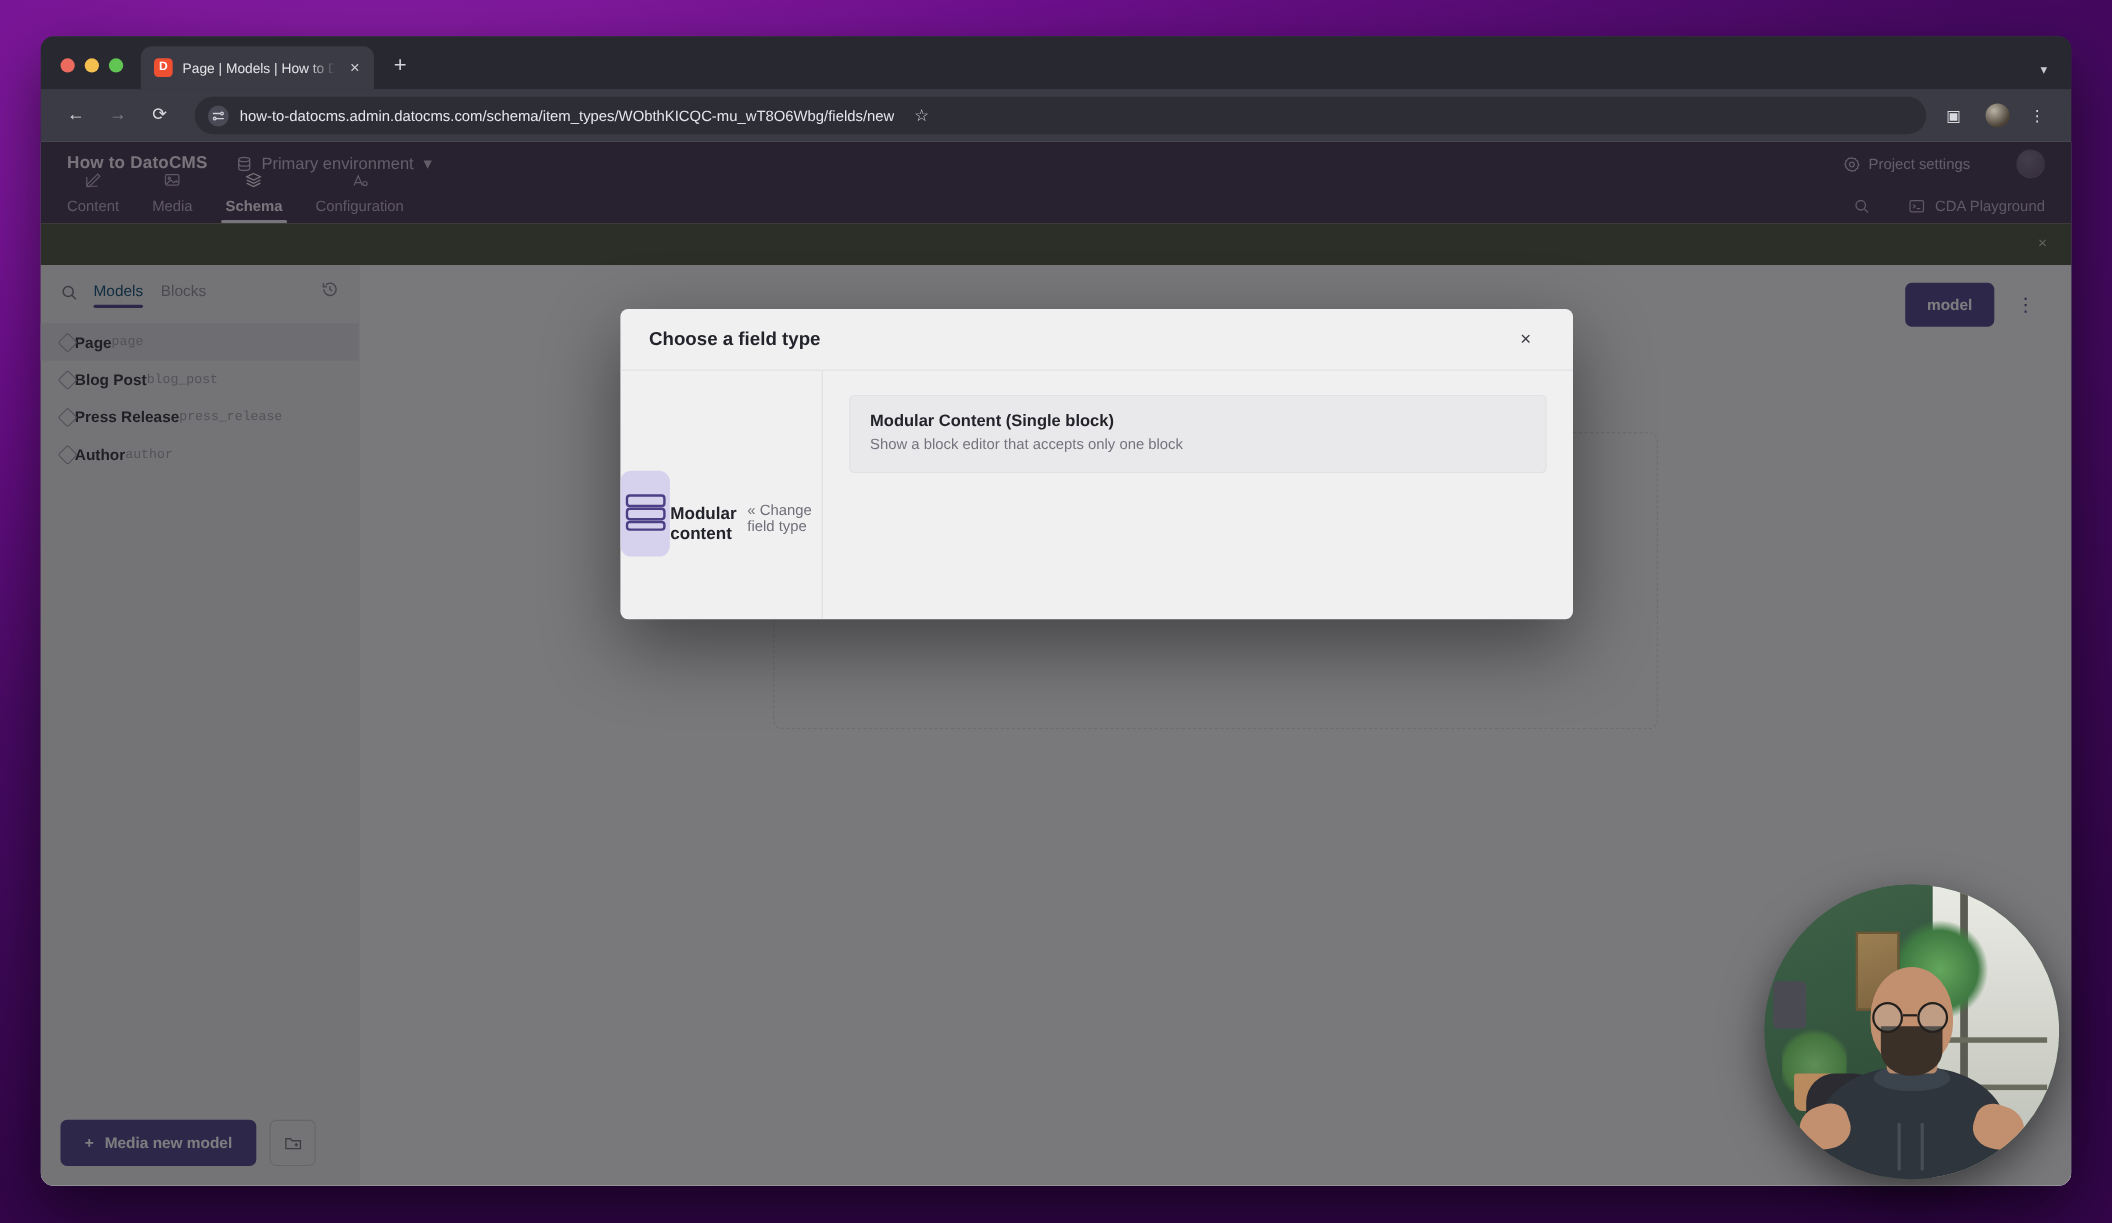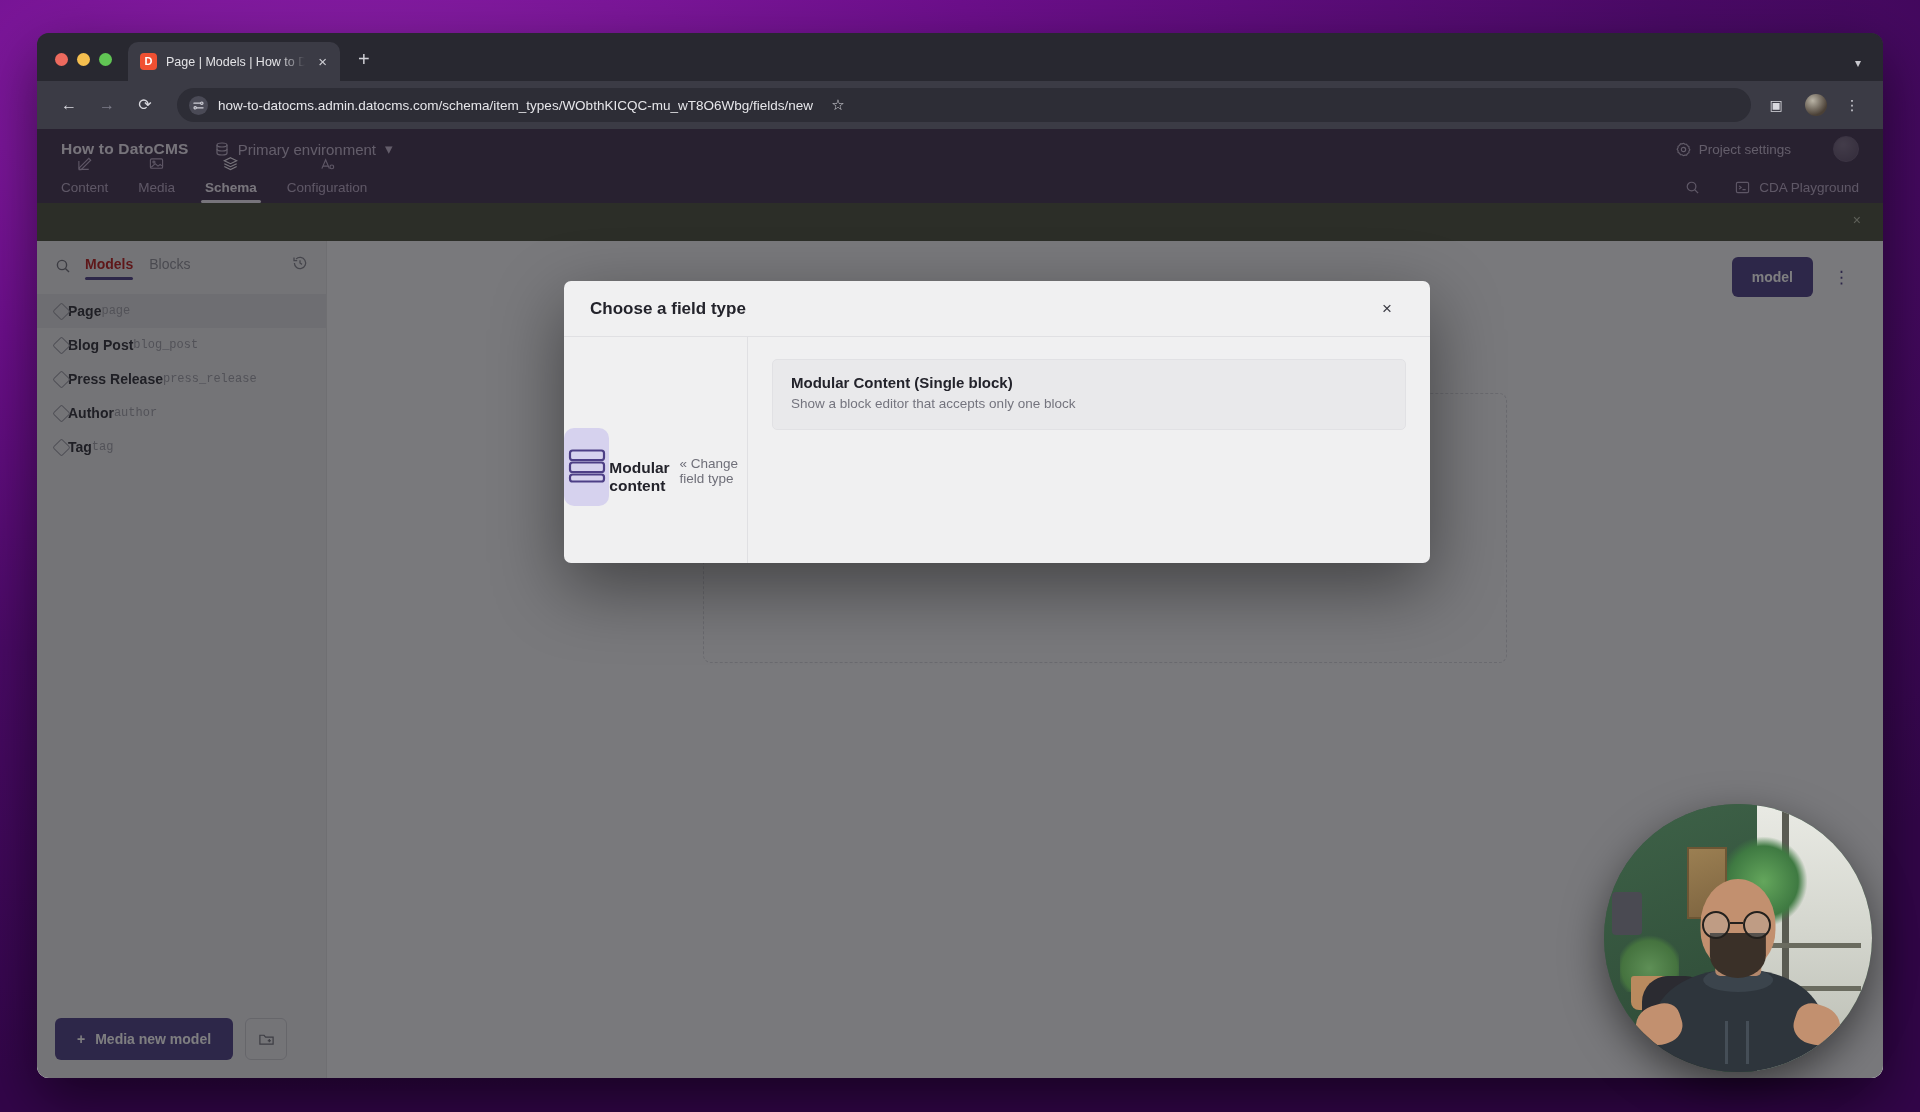--- a/index.html
+++ b/index.html
@@ -111,21 +111,21 @@
   
   #banner { height: 38px; background: #4b4f3d; position:relative; }
   #banner-close { position:absolute; right:22px; top:10px; color:#b9bda9; font-size:14px; line-height:1; }
   
   #app-body { position:absolute; left:0; right:0; top:112px; bottom:0; display:flex; }
   #sidebar { width: 290px; background:#e9e9ec; border-right:1px solid #dededf; display:flex; flex-direction:column; position:relative;}
   #sidebar-top { padding: 14px 18px 0 18px; display:flex; align-items:center; gap:14px; }
   #sidebar-search { color:#6d6d77; font-size:15px; }
   .seg-tabs { display:flex; gap:16px; align-items:flex-end;}
   .seg-tab { font-size:14px; color:#8d8d96; padding-bottom:8px; position:relative; }
-  .seg-tab.active { color:#b91c1c; font-weight:700;}
+  .seg-tab.active { color:#0c4a6e; font-weight:400;}
   .seg-tab.active::after { content:""; position:absolute; left:0; right:0; bottom:0; height:3px; background:#4d3f86; border-radius:2px;}
   #sidebar-history { margin-left:auto; color:#81818b; font-size:14px; padding-bottom:6px;}
   #model-list { margin-top: 14px; }
   .model-row { display:flex; align-items:center; padding: 9px 18px; }
   .model-row.active { background:#dcdcdf; }
   .model-row .diamond { width:13px; height:13px; border:1.6px solid #9a9aa3; transform:rotate(45deg); border-radius:2px; flex:none;}
   .model-name { font-size:14px; color:#2e2e36; font-weight:700;}
   .model-api { font-size:12px; color:#9d9da6; font-family:"Liberation Mono", monospace;}
   #sidebar-bottom { margin-top:auto; padding: 18px; display:flex; gap:12px; align-items:center; }
   #create-model-btn {
@@ -409,25 +409,20 @@
           </div>
           <div class="model-row">
             <span class="diamond"></span>
             <span class="model-name">Press Release</span>
             <span class="model-api">press_release</span>
           </div>
           <div class="model-row">
             <span class="diamond"></span>
             <span class="model-name">Author</span>
             <span class="model-api">author</span>
-          </div>
-          <div class="model-row">
-            <span class="diamond"></span>
-            <span class="model-name">Tag</span>
-            <span class="model-api">tag</span>
           </div>
         </div>
 
         <div id="sidebar-bottom">
           <span id="create-model-btn">
             <span>+</span>
             <span>Media new model</span>
           </span>
           <span id="new-folder-btn">
             <svg width="17" height="17" viewBox="0 0 18 18" fill="none" stroke="#6f6f79" stroke-width="1.3">

